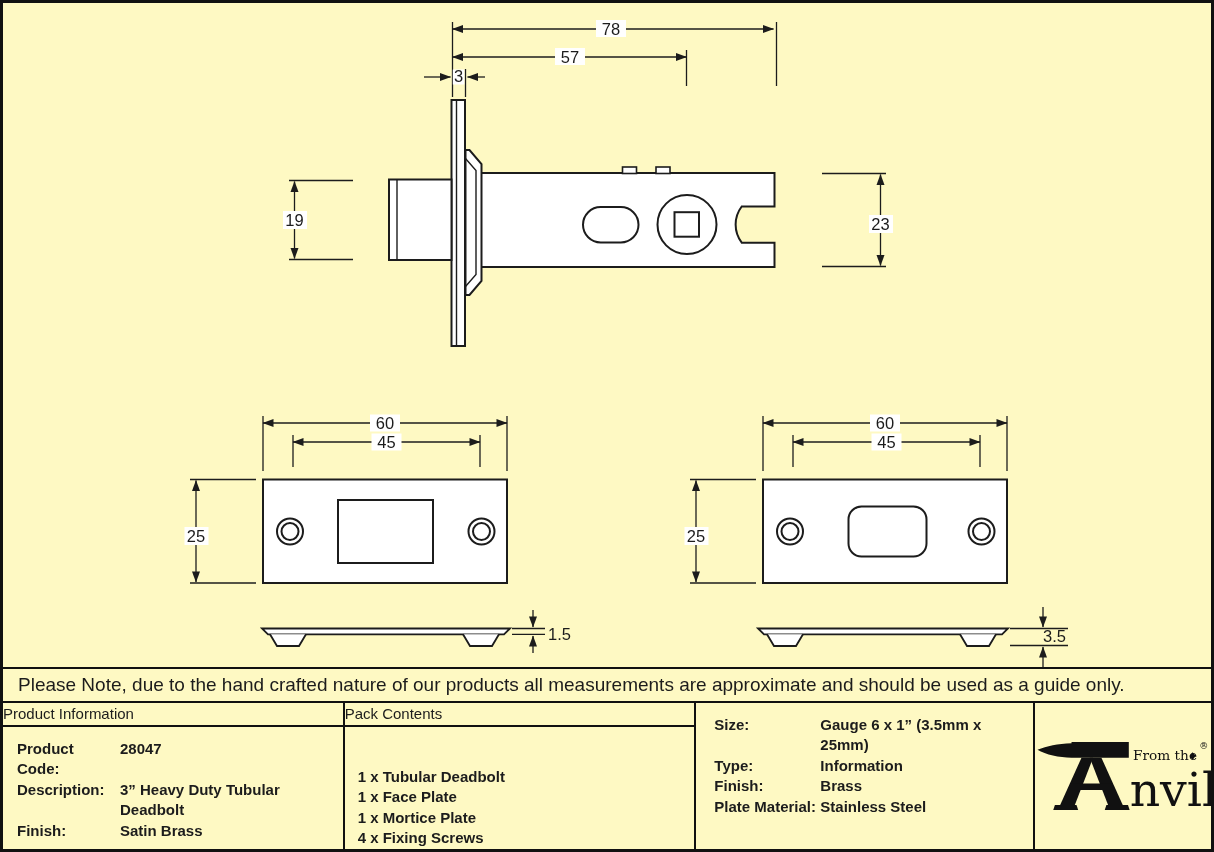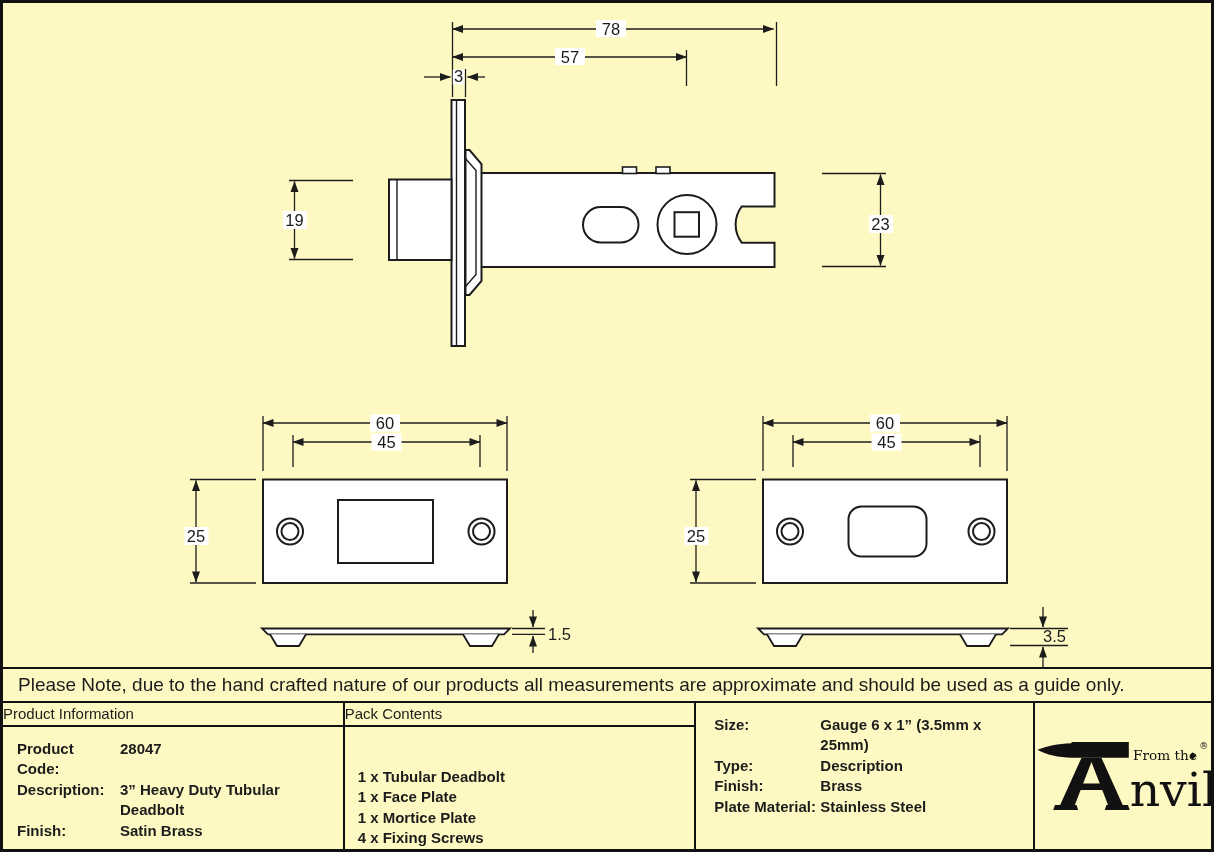--- a/index.html
+++ b/index.html
@@ -213,21 +213,21 @@
     </div>
 
     <div class="col col-screws">
       <div class="col-body">
         <div class="kv-row">
           <span class="k">Size:</span>
           <span class="v">Gauge 6 x 1” (3.5mm x 25mm)</span>
         </div>
         <div class="kv-row">
           <span class="k">Type:</span>
-          <span class="v">Description</span>
+          <span class="v">Information</span>
         </div>
         <div class="kv-row">
           <span class="k">Finish:</span>
           <span class="v">Brass</span>
         </div>
         <div class="kv-row">
           <span class="k">Plate Material:</span>
           <span class="v">Stainless Steel</span>
         </div>
       </div>

